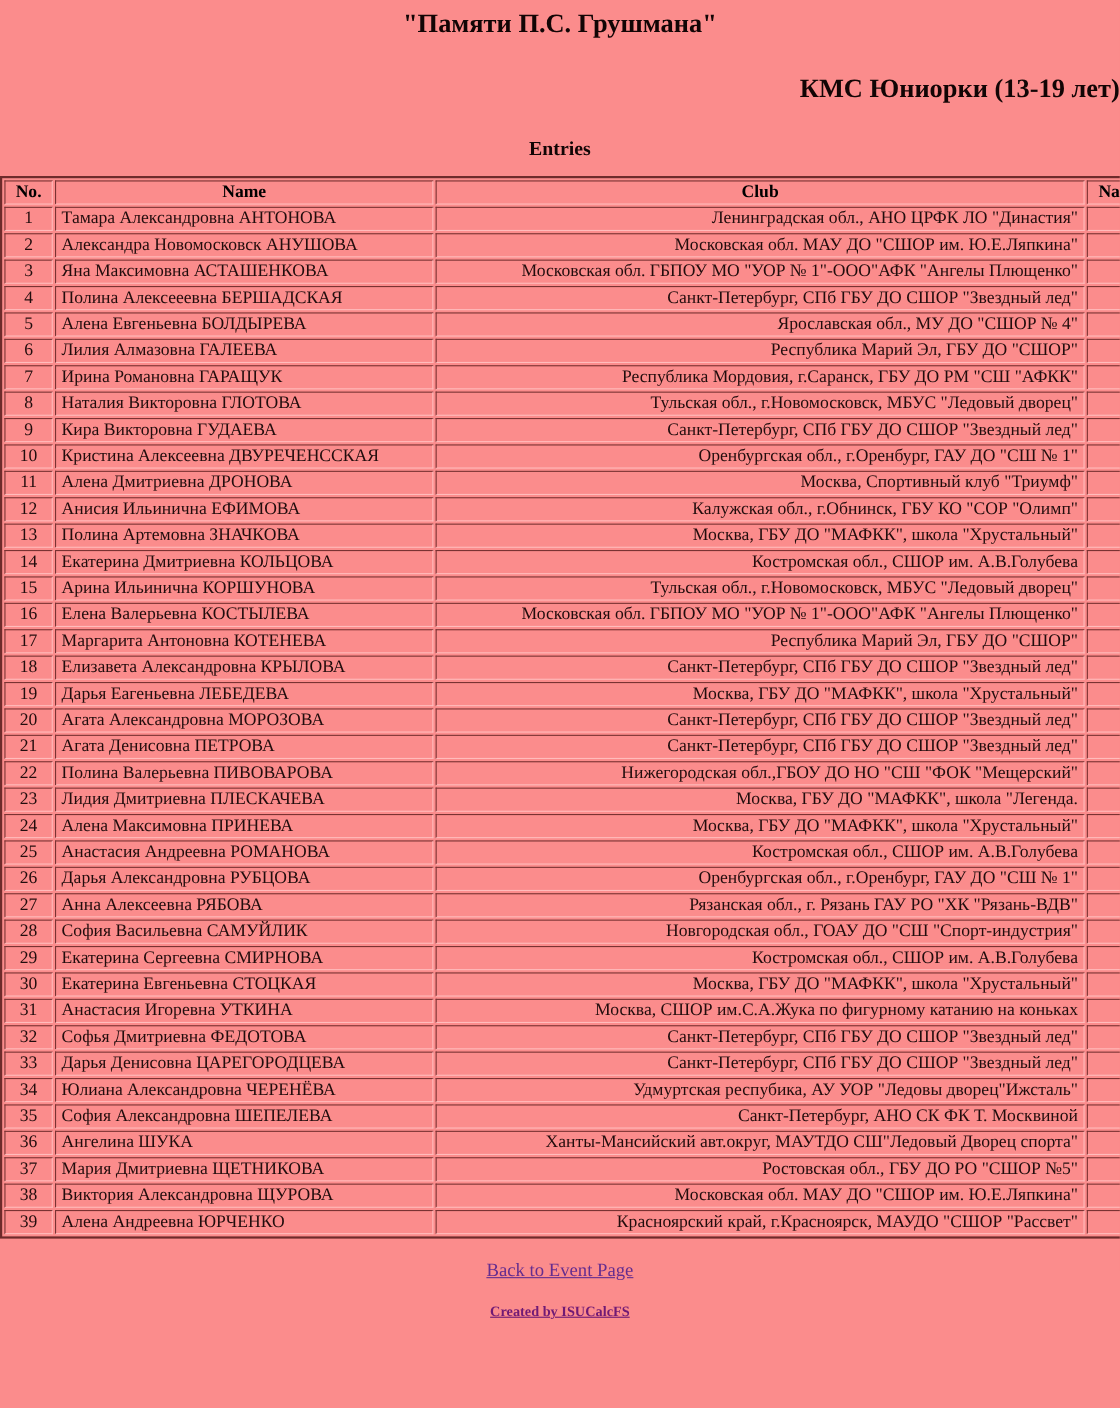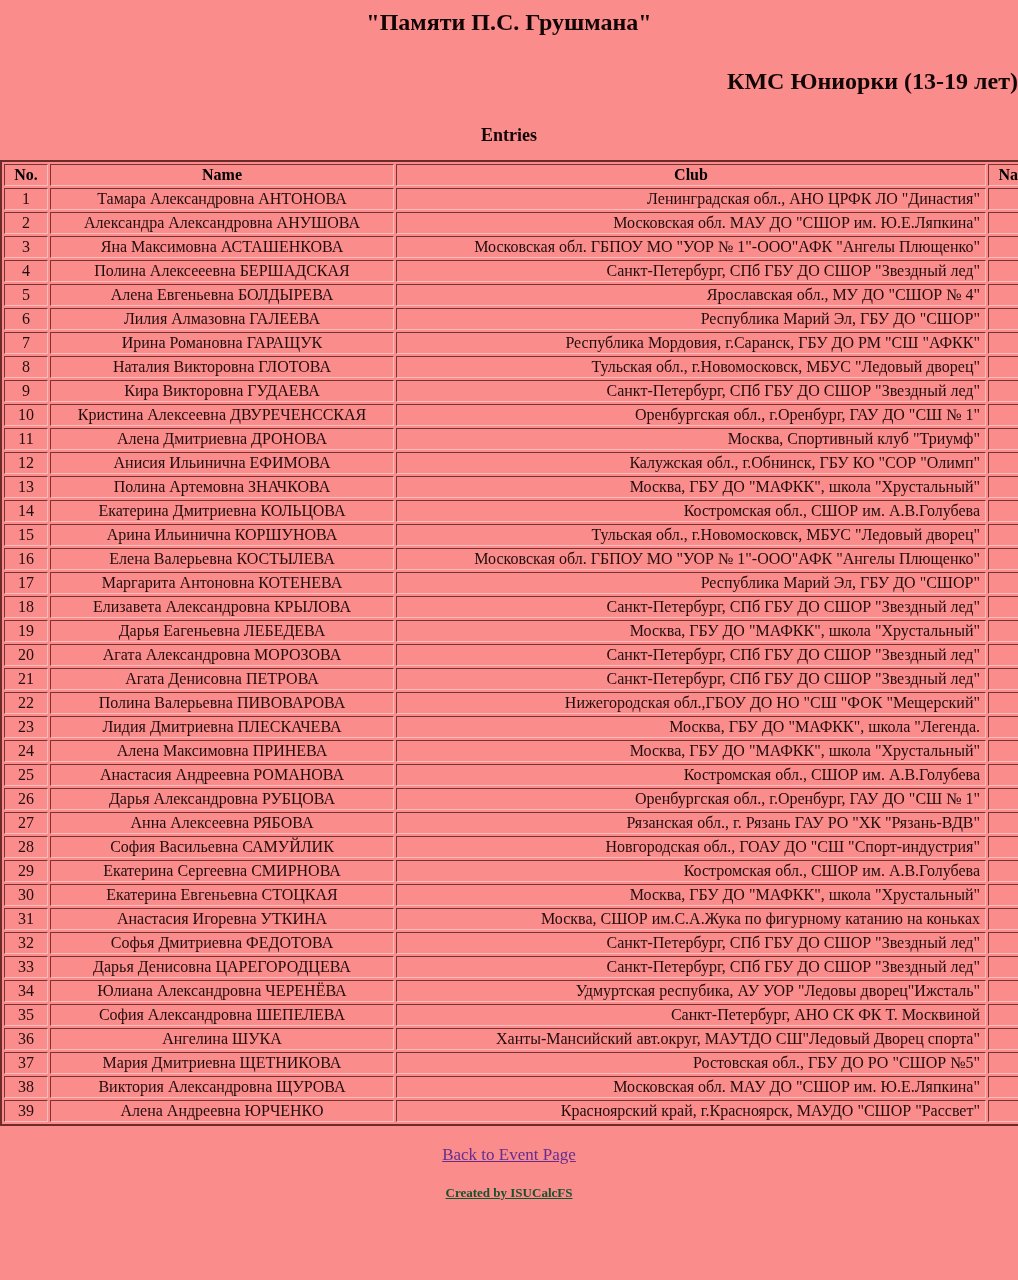--- a/index.html
+++ b/index.html
@@ -57,39 +57,39 @@
     padding: 0 5px;
     overflow: hidden;
     white-space: nowrap;
   }
   table.entries th {
     font-weight: bold;
     text-align: center;
     color: #000000;
   }
   .col-no   { width: 32px;  text-align: center; }
-  .col-name { width: 332px; text-align: center; }
+  .col-name { width: 332px; text-align: left; }
   .col-club { width: 578px; text-align: right; }
   .col-nat  { width: 38px;  text-align: center; }
   .footer {
     text-align: center;
   }
   .footer-line1 { margin-top: 19px; }
   .footer-line2 { margin-top: 17px; }
   .footer-line3 { margin-top: 18px; }
   a.nav-link {
     font-size: 17px;
     text-decoration: underline;
   }
   a.link-visited { color: #652d8f; }
   a.link-blue    { color: #4242da; }
   a.credit-link {
     font-size: 13px;
     font-weight: bold;
-    color: #14532d;
+    color: #701a75;
     text-decoration: underline;
   }
   .cutoff-clip {
     position: absolute;
     bottom: 0;
     left: 452px;
     height: 4px;
     overflow: hidden;
     font-size: 15px;
     color: #3a1030;
@@ -114,21 +114,21 @@
   </thead>
   <tbody>
       <tr>
         <td class="col-no">1</td>
         <td class="col-name">Тамара Александровна АНТОНОВА</td>
         <td class="col-club">Ленинградская обл., АНО ЦРФК ЛО "Династия"</td>
         <td class="col-nat"></td>
       </tr>
       <tr>
         <td class="col-no">2</td>
-        <td class="col-name">Александра Александровна АНУШОВА</td>
+        <td class="col-name">Александра Новомосковск АНУШОВА</td>
         <td class="col-club">Московская обл. МАУ ДО "СШОР им. Ю.Е.Ляпкина"</td>
         <td class="col-nat"></td>
       </tr>
       <tr>
         <td class="col-no">3</td>
         <td class="col-name">Яна Максимовна АСТАШЕНКОВА</td>
         <td class="col-club">Московская обл. ГБПОУ МО "УОР № 1"-ООО"АФК "Ангелы Плющенко"</td>
         <td class="col-nat"></td>
       </tr>
       <tr>

